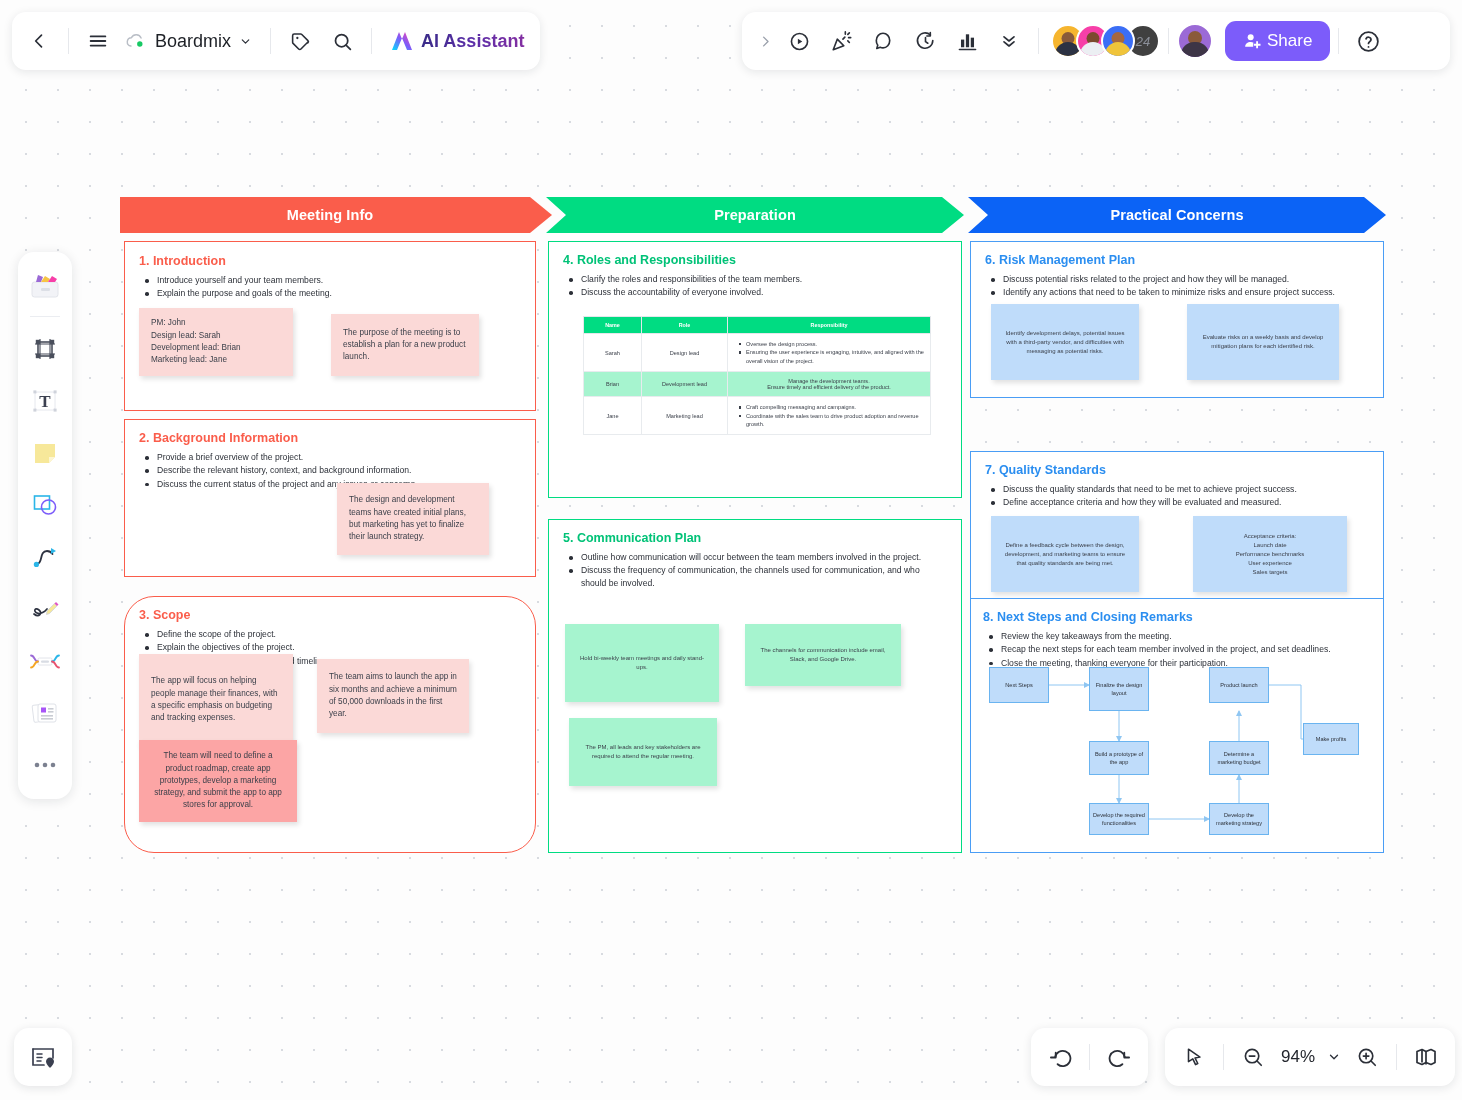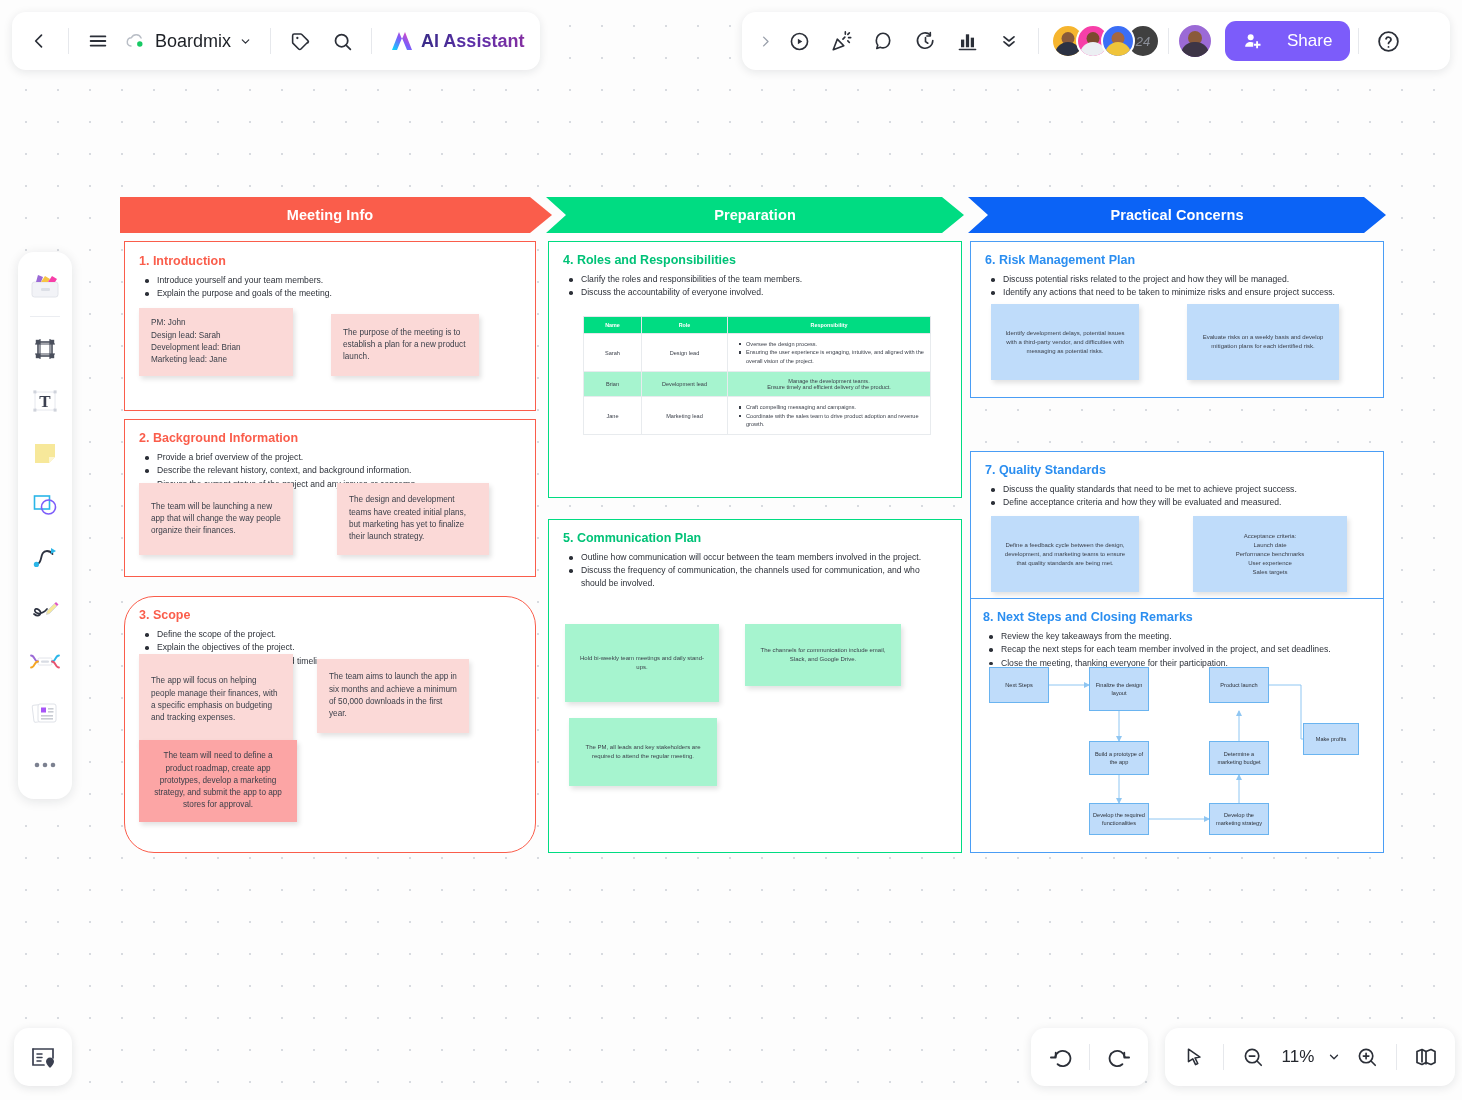--- a/index.html
+++ b/index.html
@@ -56,21 +56,21 @@
   .av:first-child { margin-left: 0; }
   .av-count {
     width: 34px; height: 34px; border-radius: 50%; border: 2px solid #fff; margin-left: -9px;
     background: #404040; color: #8b8f99; font-size: 13px;
     display: flex; align-items: center; justify-content: center; flex: none; font-style: italic;
   }
   .av-head { position: absolute; width: 13px; height: 13px; border-radius: 50%; left: 50%; top: 6px; transform: translateX(-50%); }
   .av-body { position: absolute; width: 26px; height: 17px; border-radius: 13px 13px 0 0; left: 50%; bottom: -3px; transform: translateX(-50%); }
   #share-btn {
     background: #7c5cfa; color: #fff; height: 40px; border-radius: 11px;
-    display: flex; align-items: center; gap: 24px; padding: 0 18px;
+    display: flex; align-items: center; gap: 4px; padding: 0 18px;
     font-size: 17px; cursor: pointer; border: none; font-family: inherit; flex: none;
   }
 
   
   #left-toolbar {
     position: absolute; left: 18px; top: 252px; width: 54px;
     background: #fff; border-radius: 16px;
     box-shadow: 0 2px 12px rgba(20,25,40,.11);
     padding: 10px 0; display: flex; flex-direction: column; align-items: center; gap: 4px;
     z-index: 15;
@@ -183,21 +183,20 @@
 Marketing lead: Jane</div>
   </div>
 
   <div class="panel" style="position:absolute;left:124px;top:419px;width:412px;height:158px;border-color:#fa5d4b;padding:11px 14px;">
     <div class="panel-title" style="color:#fa5d4b;">2.  Background Information</div>
     <ul class="bullets">
       <li>Provide a brief overview of the project.</li>
       <li>Describe the relevant history, context, and background information.</li>
       <li>Discuss the current status of the project and any issues or concerns.</li>
     </ul>
-    <div class="note" style="left:14px;top:63px;width:154px;height:72px;background:#fbd9d7;">The team will be launching a new app that will change the way people organize their finances.</div>
     <div class="note" style="left:212px;top:63px;width:152px;height:72px;background:#fbd9d7;">The design and development teams have created initial plans, but marketing has yet to finalize their launch strategy.</div>
   </div>
 
   <div class="panel" style="position:absolute;left:124px;top:596px;width:412px;height:257px;border-color:#fa5d4b;padding:11px 14px;border-radius:30px;">
     <div class="panel-title" style="color:#fa5d4b;">3.  Scope</div>
     <ul class="bullets">
       <li>Define the scope of the project.</li>
       <li>Explain the objectives of the project.</li>
       <li>Discuss the project deliverables and timeline.</li>
     </ul>
@@ -579,21 +578,21 @@
       </svg>
   </div>
   <div class="tb-div"></div>
   <div class="tb-btn">
     <svg width="22" height="22" viewBox="0 0 24 24" fill="none" stroke="#2b2f38" stroke-width="1.8" stroke-linecap="round">
         <circle cx="11" cy="11" r="7.3"></circle>
         <path d="M8 11h6"></path>
         <path d="M16.4 16.4L21 21"></path>
       </svg>
   </div>
-  <div class="zoom-pct">11%</div>
+  <div class="zoom-pct">94%</div>
   <div class="tb-btn" style="width:24px">
     <svg width="14" height="14" viewBox="0 0 24 24" fill="none" stroke="#2b2f38" stroke-width="2.2" stroke-linecap="round" stroke-linejoin="round">
         <path d="M6 9l6 6 6-6"></path>
       </svg>
   </div>
   <div class="tb-btn">
     <svg width="22" height="22" viewBox="0 0 24 24" fill="none" stroke="#2b2f38" stroke-width="1.8" stroke-linecap="round">
         <circle cx="11" cy="11" r="7.3"></circle>
         <path d="M8 11h6M11 8v6"></path>
         <path d="M16.4 16.4L21 21"></path>

